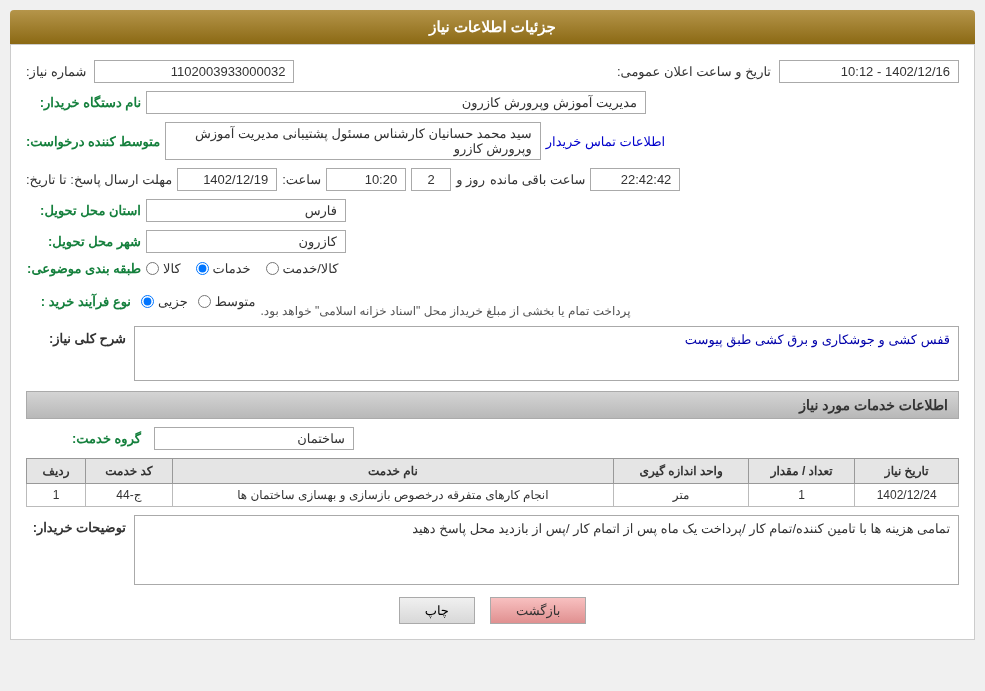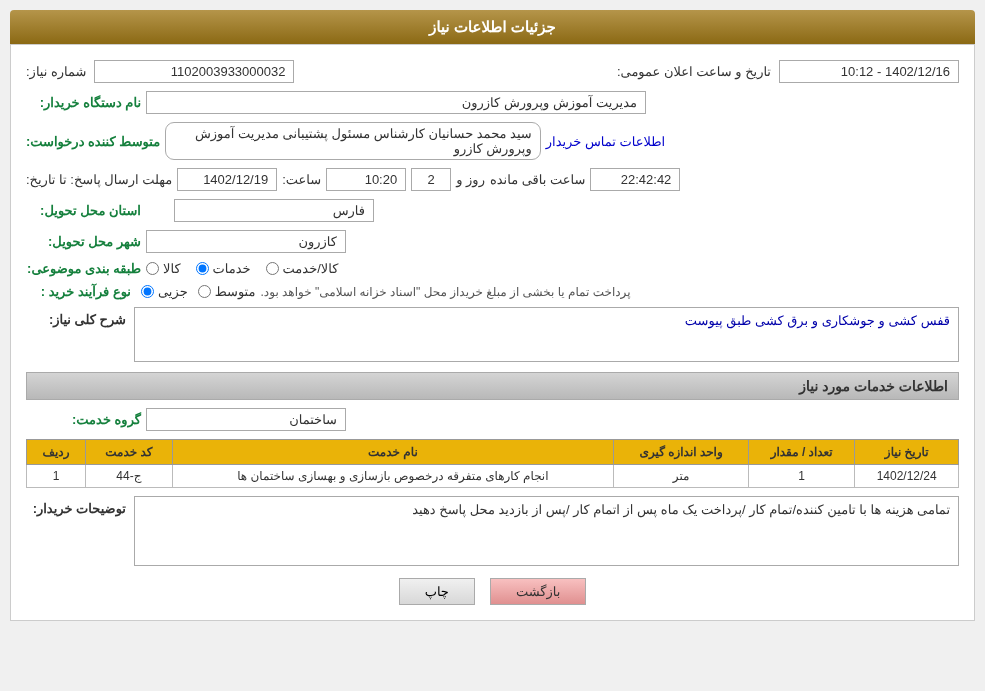--- a/index.html
+++ b/index.html
@@ -113,21 +113,21 @@
       align-items: center;
       gap: 4px;
     }
     table.data-table {
       width: 100%;
       border-collapse: collapse;
       margin-bottom: 8px;
       font-size: 12px;
     }
     table.data-table th {
-      background: #eab308;
+      background: #e5e5e5;
       border: 1px solid #999;
       padding: 5px 8px;
       text-align: center;
       font-weight: bold;
     }
     table.data-table td {
       border: 1px solid #bbb;
       padding: 4px 8px;
       text-align: center;
     }
@@ -205,38 +205,38 @@
     </div>
 
     <div class="field-row">
       <div class="field-value-wide">مدیریت آموزش وپرورش کازرون</div>
       <span class="field-label">نام دستگاه خریدار:</span>
     </div>
 
     <div class="field-row">
       <div style="display:flex; align-items:center; flex:1; max-width:500px; gap:5px; justify-content:flex-end;">
         <a class="link-text">اطلاعات تماس خریدار</a>
-        <div class="field-value-wide" style="flex:1;border-radius:9px;">سید محمد  حسانیان  کارشناس مسئول پشتیبانی مدیریت آموزش وپرورش کازرو</div>
+        <div class="field-value-wide" style="flex:1;">سید محمد  حسانیان  کارشناس مسئول پشتیبانی مدیریت آموزش وپرورش کازرو</div>
       </div>
       <span class="field-label">متوسط کننده درخواست:</span>
     </div>
 
     <div class="duration-row">
       <div class="input-box" style="min-width:90px;">22:42:42</div>
       <span>ساعت باقی مانده</span>
       <span>روز و</span>
       <div class="input-box" style="min-width:40px; text-align:center;">2</div>
       <div class="input-box" style="min-width:80px;">10:20</div>
       <span>ساعت:</span>
       <div class="input-box" style="min-width:100px;">1402/12/19</div>
       <span class="label-inline">مهلت ارسال پاسخ: تا تاریخ:</span>
     </div>
 
     <div class="field-row">
-      <div class="field-value-box" style="min-width:200px;margin-left:28px;">فارس</div>
+      <div class="field-value-box" style="min-width:200px;">فارس</div>
       <span class="field-label">استان محل تحویل:</span>
     </div>
 
     <div class="field-row">
       <div class="field-value-box" style="min-width:200px;">کازرون</div>
       <span class="field-label">شهر محل تحویل:</span>
     </div>
 
     <div style="display:flex; align-items:center; margin-bottom:8px; justify-content:flex-end;">
       <div class="radio-row" style="margin-bottom:0; flex:1; max-width:450px; justify-content:flex-end;">
@@ -250,21 +250,21 @@
         </div>
         <div class="radio-item">
           <span>کالا</span>
           <input type="radio" name="tabaqe" value="kala" style="">
         </div>
       </div>
       <span class="field-label">طبقه بندی موضوعی:</span>
     </div>
 
     <div style="display:flex; align-items:center; margin-bottom:8px; justify-content:flex-end; flex-wrap:wrap; gap:5px;">
-      <span style="color:#555; font-size:12px; flex:1; text-align:left;">پرداخت تمام یا بخشی از مبلغ خریداز محل "اسناد خزانه اسلامی" خواهد بود.</span>
+      <span style="color:#555; font-size:12px; flex:1; text-align:left;margin-top:20px;">پرداخت تمام یا بخشی از مبلغ خریداز محل "اسناد خزانه اسلامی" خواهد بود.</span>
       <div class="radio-row" style="margin-bottom:0; gap:10px;">
         <div class="radio-item">
           <span>متوسط</span>
           <input type="radio" name="farayand" value="motavasset" style="">
         </div>
         <div class="radio-item">
           <span>جزیی</span>
           <input type="radio" name="farayand" value="jozyi" checked="" style="">
         </div>
       </div>
@@ -274,21 +274,21 @@
     <div class="desc-section">
       <div class="desc-box">
         <span style="color:#00a;">قفس کشی و جوشکاری و برق کشی طبق پیوست</span>
       </div>
       <span class="desc-label">شرح کلی نیاز:</span>
     </div>
 
     <div class="section-title">اطلاعات خدمات مورد نیاز</div>
 
     <div class="field-row">
-      <div class="field-value-box" style="min-width:200px;">ساختمان</div>
+      <div class="field-value-box" style="min-width:200px;margin-left:8px;">ساختمان</div>
       <span class="field-label">گروه خدمت:</span>
     </div>
 
     <table class="data-table">
       <thead>
         <tr>
           <th>تاریخ نیاز</th>
           <th>تعداد / مقدار</th>
           <th>واحد اندازه گیری</th>
           <th>نام خدمت</th>

